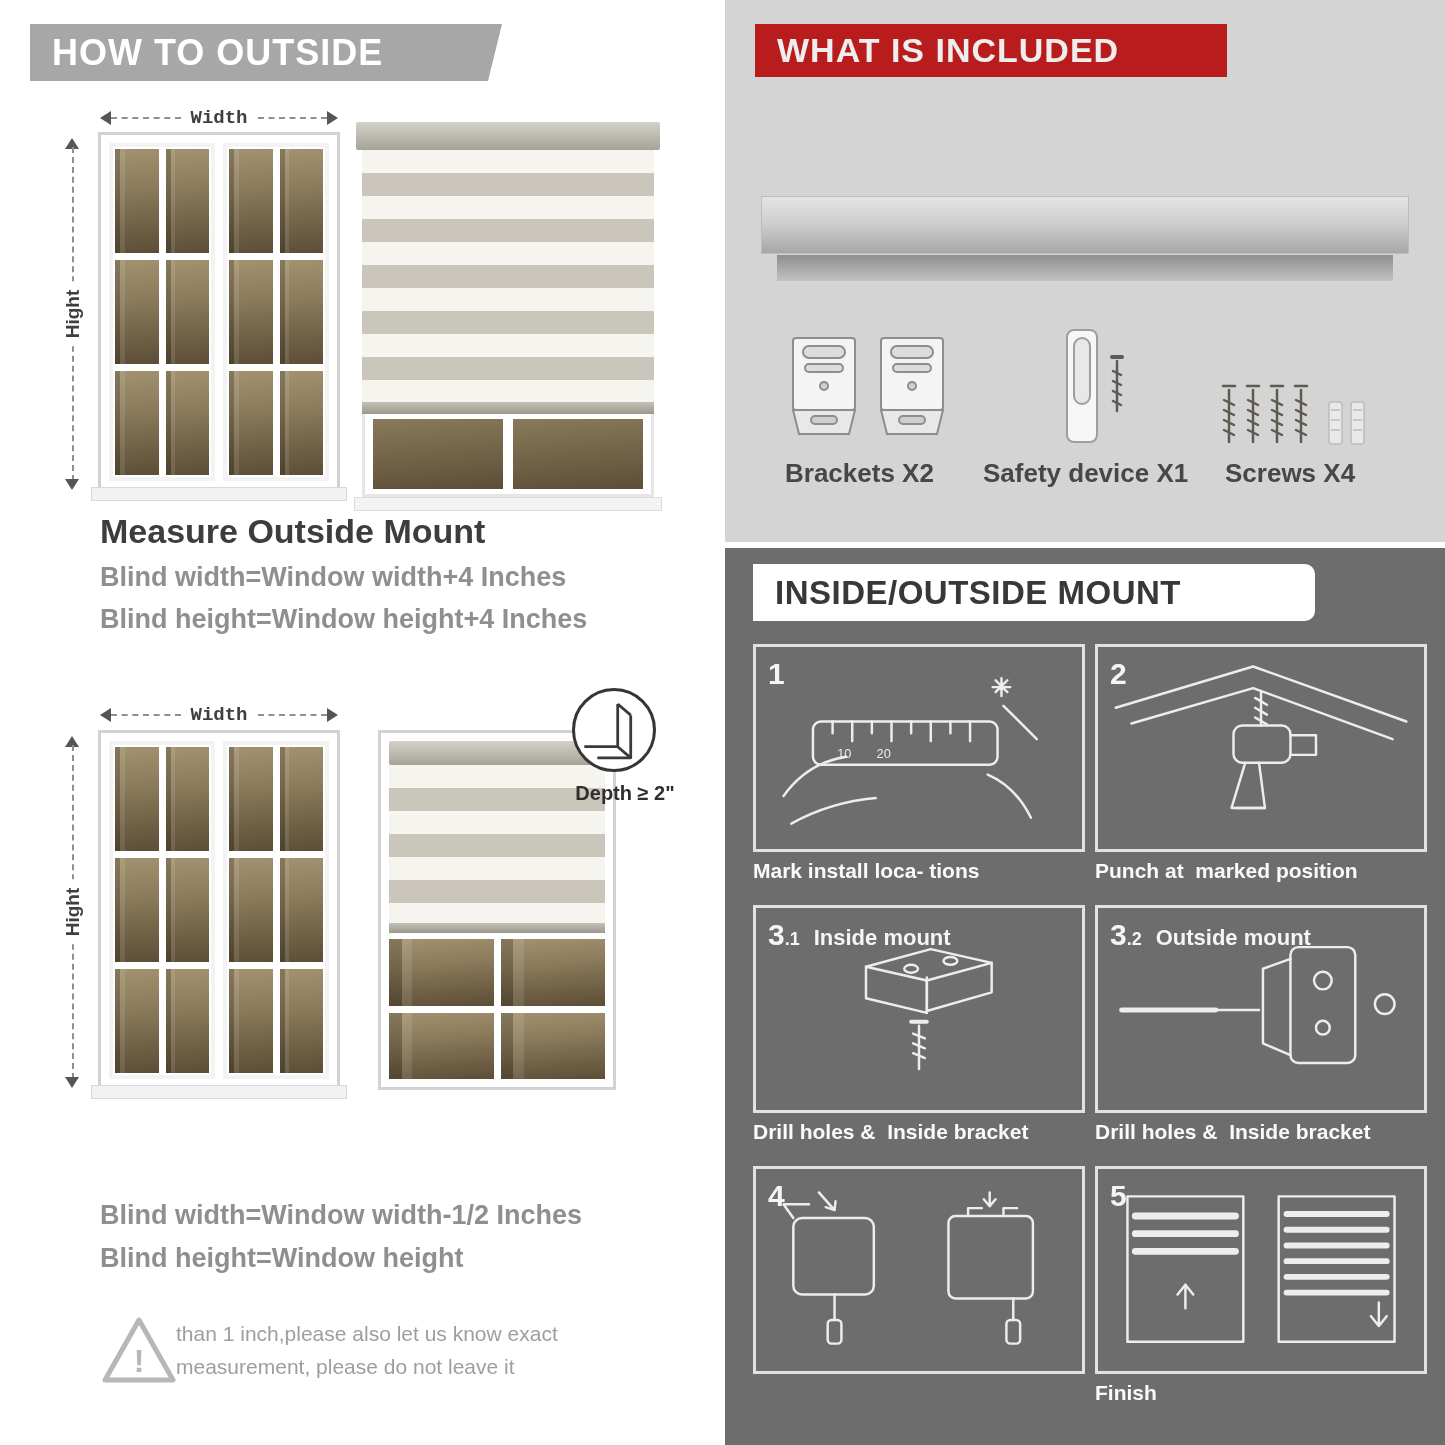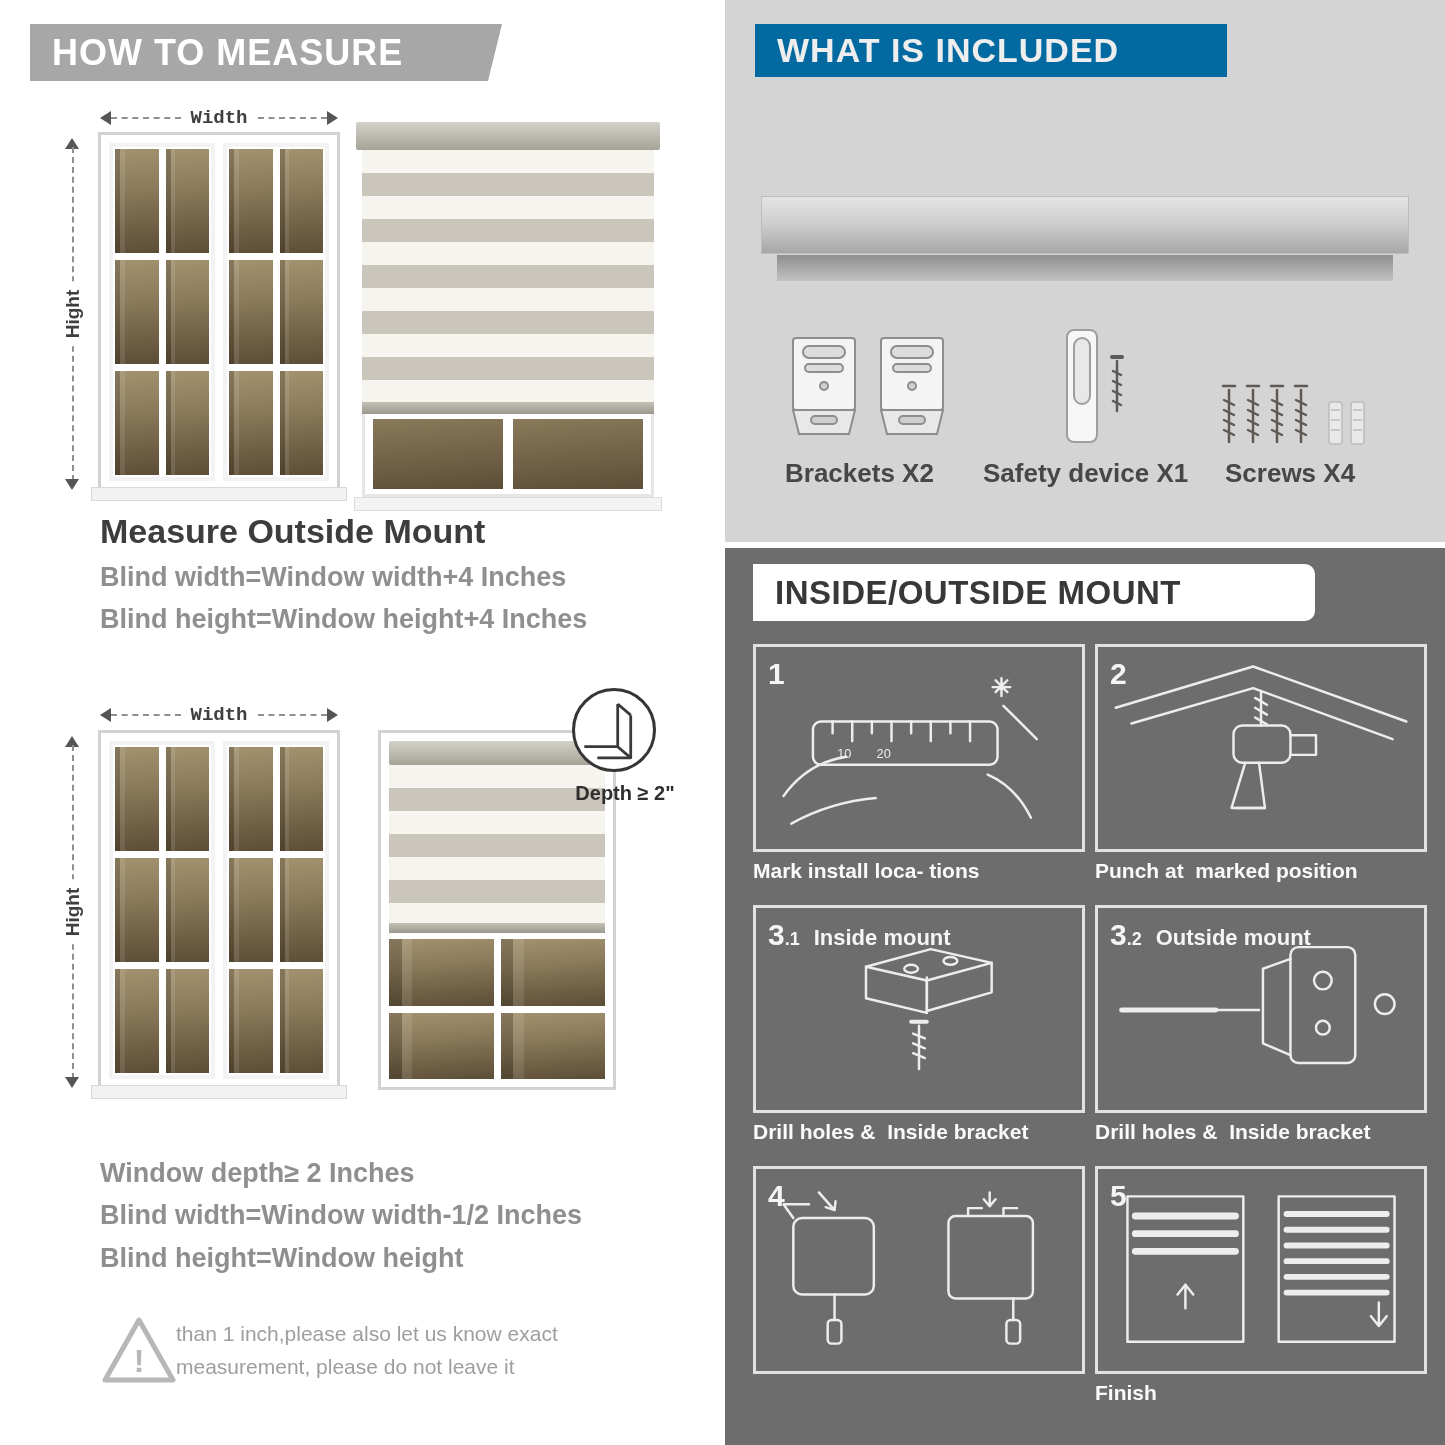--- a/index.html
+++ b/index.html
@@ -54,21 +54,21 @@
   .title-dark{font-size:34px;font-weight:bold;color:#3d3d3d;}
   .line-gray{font-size:27px;font-weight:bold;color:#8f8f8f;}
 
   .circle-detail{width:84px;height:84px;border:3px solid #353535;border-radius:50%;background:#fff;overflow:hidden;}
   .depth-label{font-size:20px;font-weight:bold;color:#2f2f2f;text-align:center;}
 
   .note-text{font-size:21px;color:#9e9e9e;line-height:1.55;font-weight:500;}
 
   
   .included-panel{left:725px;top:0;width:720px;height:542px;background:#d4d4d4;}
-  .banner-included{left:30px;top:24px;width:472px;height:53px;background:#0369a1;
+  .banner-included{left:30px;top:24px;width:472px;height:53px;background:#b91c1c;
     display:flex;align-items:center;padding-left:22px;color:#eeeeee;font-size:34px;
     font-weight:bold;letter-spacing:1px;}
   .product-title{left:0;right:0;top:128px;text-align:center;font-size:29px;font-weight:bold;color:#454545;}
   .rail-top{left:36px;top:196px;width:648px;height:58px;
     background:linear-gradient(180deg,#e4e4e4 0%,#cfcfcf 45%,#a7a7a7 100%);border:1px solid #bdbdbd;}
   .rail-bottom{left:52px;top:255px;width:616px;height:26px;
     background:linear-gradient(180deg,#8f8f8f,#c2c2c2);}
   .included-cap{font-size:26px;font-weight:bold;color:#474747;}
 
   .mount-panel{left:725px;top:548px;width:720px;height:897px;background:#6d6d6d;}
@@ -83,21 +83,21 @@
   .step-label{font-size:22px;font-weight:bold;margin-left:14px;}
   .step-caption{margin-top:7px;min-height:30px;font-size:21px;font-weight:bold;color:#fafafa;white-space:pre-wrap;}
   .art{position:absolute;inset:0;width:100%;height:100%;}
 </style>
 </head>
 <body>
 
 <div class="page">
 
   <div class="abs banner-left">
-    <span>HOW TO MEASURE</span>
+    <span>HOW TO OUTSIDE</span>
   </div>
 
   <div class="abs arrow-h" style="left:100px;top:107px;width:238px;">
     <span class="tri-l"></span>
     <span class="dash-h"></span>
     <span class="lbl">Width</span>
     <span class="dash-h"></span>
     <span class="tri-r"></span>
   </div>
   <div class="abs arrow-v" style="left:62px;top:138px;height:352px;">
@@ -190,21 +190,20 @@
       <g fill="none" stroke="#3a3a3a" stroke-width="3" stroke-linejoin="round">
         <path d="M10 60 H46 V14"></path>
         <path d="M24 72 H60 V26"></path>
         <path d="M46 14 L60 26"></path>
         <path d="M46 60 L60 72"></path>
       </g>
     </svg>
   </div>
   <div class="abs depth-label" style="left:560px;top:782px;width:130px;">Depth ≥ 2"</div>
 
-  <div class="abs line-gray" style="left:100px;top:1158px;">Window depth≥ 2 Inches</div>
   <div class="abs line-gray" style="left:100px;top:1200px;">Blind width=Window width-1/2 Inches</div>
   <div class="abs line-gray" style="left:100px;top:1243px;">Blind height=Window height</div>
 
   <svg class="abs" style="left:98px;top:1312px;" width="82" height="78" viewBox="0 0 82 78">
     <path d="M41 8 L75 68 H7 Z" fill="none" stroke="#b7b7b7" stroke-width="5" stroke-linejoin="round"></path>
     <text x="41" y="60" text-anchor="middle" font-size="32" font-weight="bold" fill="#b7b7b7" font-family="Liberation Sans, sans-serif">!</text>
   </svg>
   <div class="abs note-text" style="left:176px;top:1318px;width:470px;">
     <div>than 1 inch,please also let us know exact</div>
     <div>measurement, please do not leave it</div>

